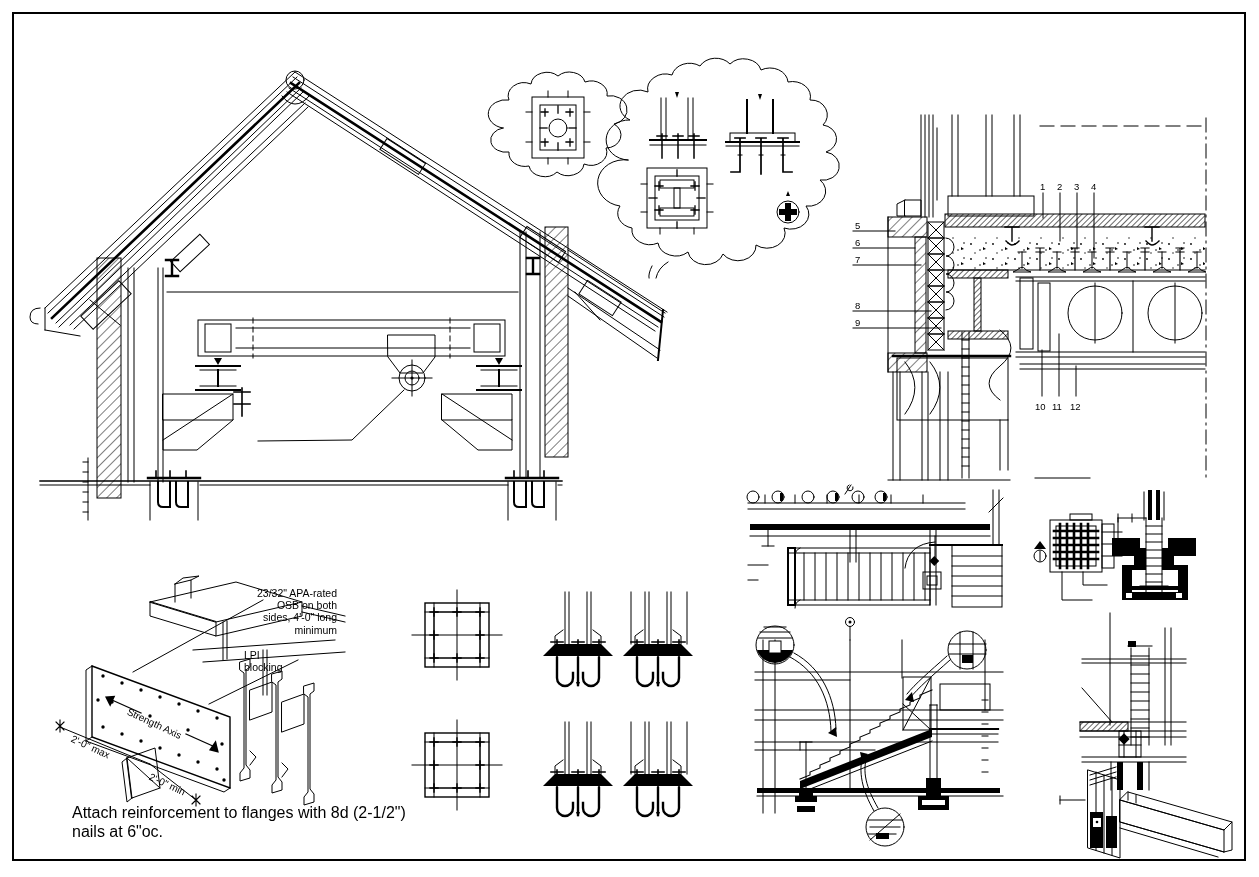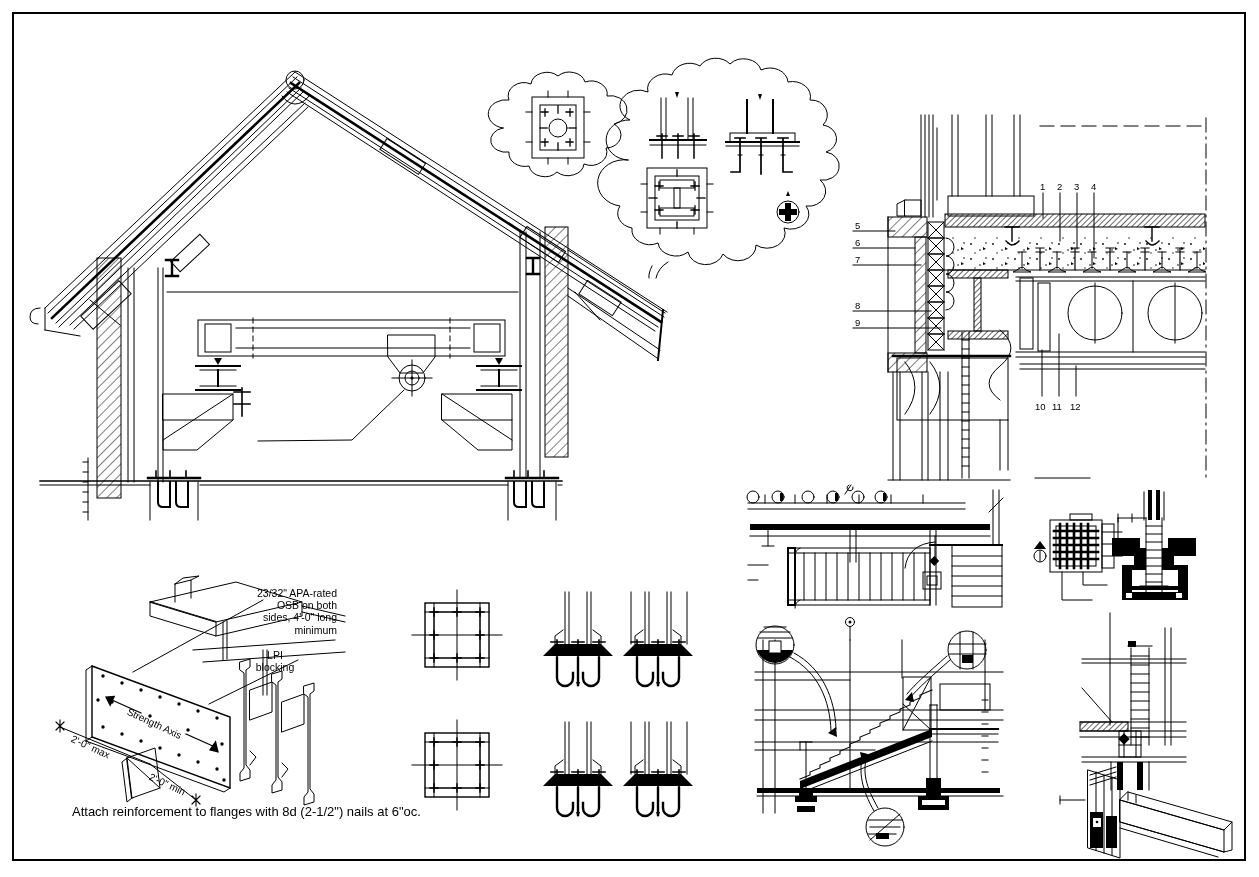--- a/index.html
+++ b/index.html
@@ -671,24 +671,24 @@
     <text x="1052" y="410">11</text>
     <text x="1070" y="410">12</text>
   </g>
 </svg>
 
 <div class="ann" style="top:587px;left:215px;width:122px;text-align:right;">23/32" APA-rated
 OSB on both
 sides, 4'-0" long
 minimum</div>
 
-<div class="ann" style="top:649px;left:228px;width:94px;text-align:center;">LPI
+<div class="ann" style="top:649px;left:244px;width:94px;text-align:left;">LPI
 blocking</div>
 
 <div class="ann rot" style="top:706px;left:130px;">Strength Axis</div>
 
 <div class="ann rot" style="top:733px;left:74px;">2'-0" max</div>
 
 <div class="ann rot" style="top:771px;left:152px;">2'-0" min</div>
 
-<div class="ann" style="top:804px;left:72px;width:360px;font-size:13px;">Attach reinforcement to flanges with 8d (2-1/2") nails at 6"oc.</div>
+<div class="ann" style="top:804px;left:72px;width:360px;font-size:16px;">Attach reinforcement to flanges with 8d (2-1/2") nails at 6"oc.</div>
 
 </div>
 
 </body></html>

